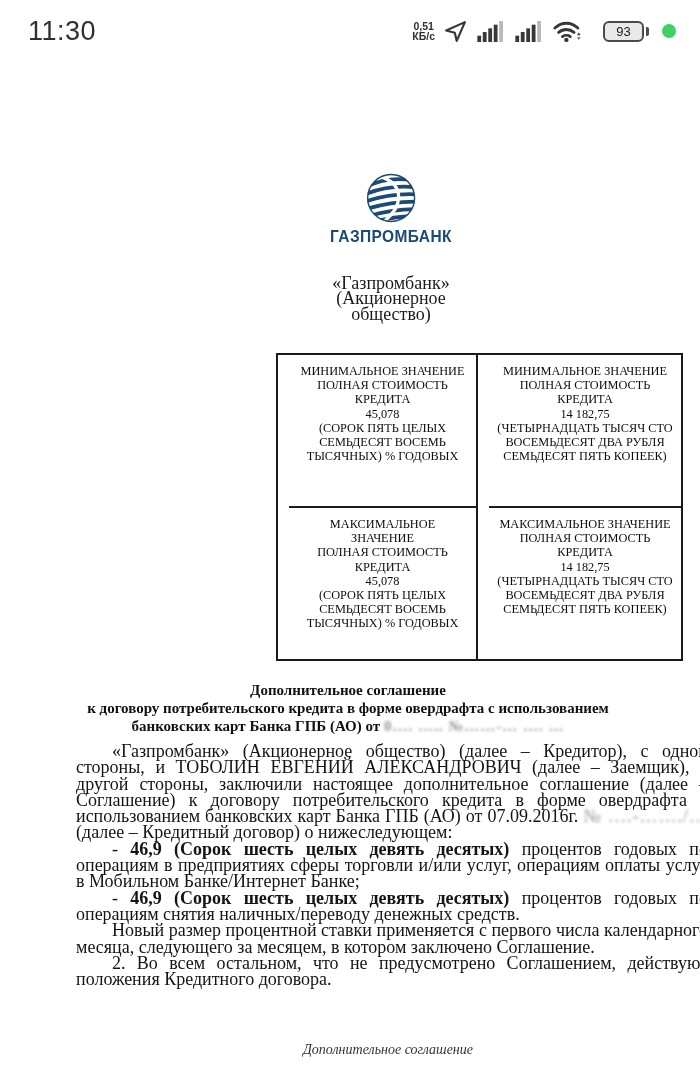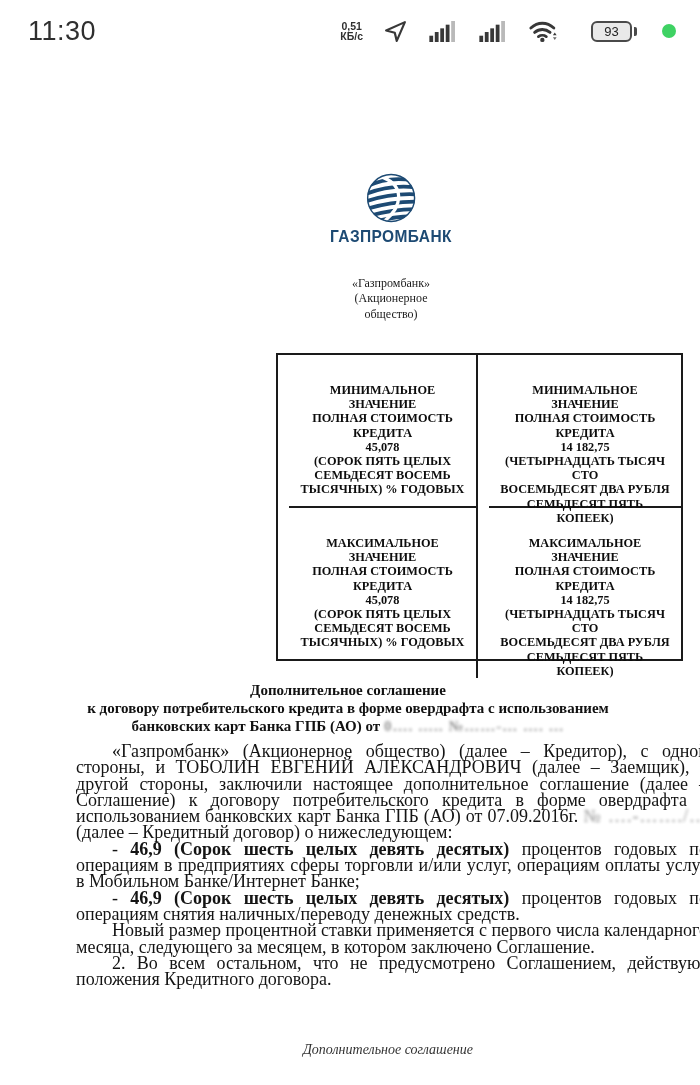--- a/index.html
+++ b/index.html
@@ -4,21 +4,21 @@
 <style>
   * { margin:0; padding:0; box-sizing:border-box; }
   html,body { background:#ffffff; }
   #screen { position:relative; width:700px; height:1085px; background:#ffffff; overflow:hidden;
             font-family:"Liberation Serif", serif; color:#111; }
 
   
   .status-bar { position:absolute; top:0; left:0; width:688px; height:62px; background:#fff; }
   .time { position:absolute; left:28px; top:16px; font-family:"Liberation Sans",sans-serif;
           font-size:27px; color:#2f2f2f; letter-spacing:.5px; }
-  .sb-right { position:absolute; right:12px; top:0; height:62px; display:flex; align-items:center; gap:20px; }
+  .sb-right { position:absolute; right:12px; top:0; height:62px; display:flex; align-items:center; gap:8px; }
   .net-speed { font-family:"Liberation Sans",sans-serif; font-size:10.5px; line-height:10.5px;
                color:#2f2f2f; text-align:center; font-weight:bold; }
   .battery { position:relative; width:41px; height:21px; border:2px solid #4a4a4a; border-radius:6px;
              background:#e9e9e9; display:flex; align-items:center; justify-content:center;
              font-family:"Liberation Sans",sans-serif; font-size:13px; color:#222; margin-right:4px;margin-left:12px; }
   .battery:after { content:""; position:absolute; right:-7px; top:4px; width:3.5px; height:9px;
                    background:#4a4a4a; border-radius:0 2px 2px 0; }
   .green-dot { width:14px; height:14px; border-radius:50%; background:#3ed263; margin-left:6px; }
 
   
@@ -26,26 +26,26 @@
               border:none; cursor:pointer; display:flex; align-items:center; }
 
   
   .doc { position:absolute; top:62px; left:16px; width:700px; height:1023px; background:#fff; }
 
   .logo-wrap { position:absolute; top:110px; left:375px; transform:translateX(-50%);
                width:max-content; text-align:center; }
   .wordmark { margin-top:4px; font-family:"Liberation Sans",sans-serif; font-weight:800;
               font-size:15.5px; letter-spacing:.4px; color:#1d4a73; transform:scaleY(1.05); }
   .org-block { position:absolute; top:214px; left:375px; transform:translateX(-50%);
-               text-align:center; font-size:12px; line-height:15.3px; white-space:pre-line; color:#1a1a1a; }
+               text-align:center; font-size:18px; line-height:15.3px; white-space:pre-line; color:#1a1a1a; }
 
   .cost-table { position:absolute; left:260px; top:291px; width:407px; height:308px;
                 border:2px solid #1a1a1a; display:grid;
                 grid-template-columns:200px 1fr; grid-template-rows:153px 1fr; }
-  .cell { padding:28px 8px 0; text-align:center; font-weight:bold; font-size:12.3px;
+  .cell { padding:9px 8px 0; text-align:center; font-weight:normal; font-size:12.3px;
           line-height:14.2px; white-space:pre-line; color:#0d0d0d;margin-left:11px; }
   .cell.c0 { border-right:2px solid #1a1a1a; }
   .cell.r0 { border-bottom:2px solid #1a1a1a; }
 
   .agr-title { position:absolute; top:619px; left:0; width:700px; text-align:center;
                transform:translateX(-18px); font-weight:bold; font-size:15px; line-height:18px; }
   .redacted { filter:blur(1.6px); opacity:.45; letter-spacing:1px; }
 
   .body-text { position:absolute; top:681px; left:60px; width:632px; font-size:18px;
                line-height:16.3px; text-align:justify; color:#141414; }

